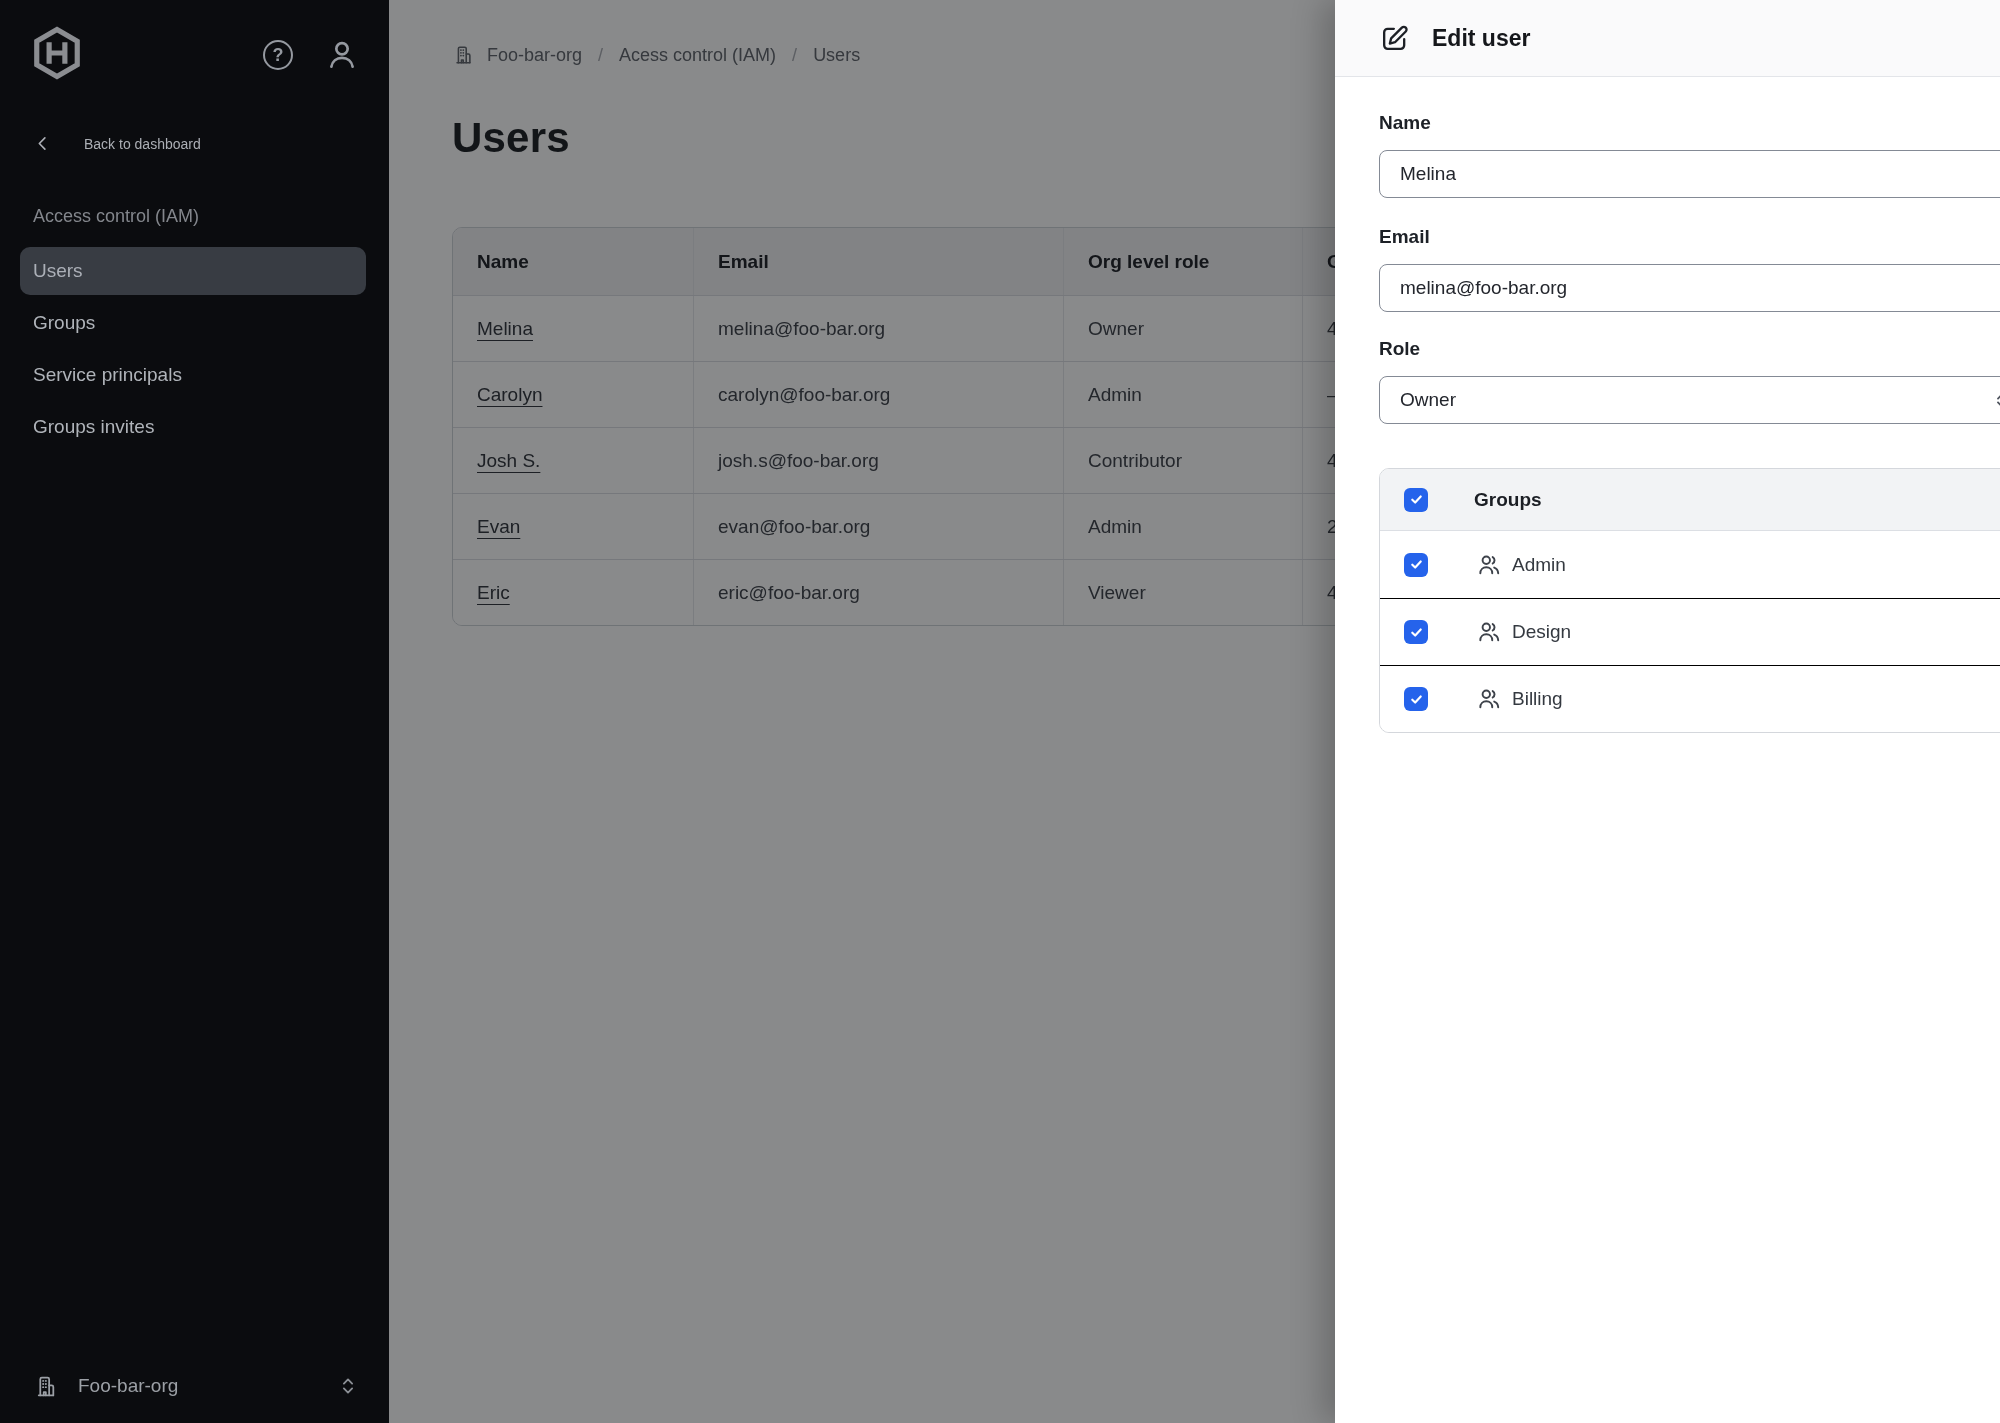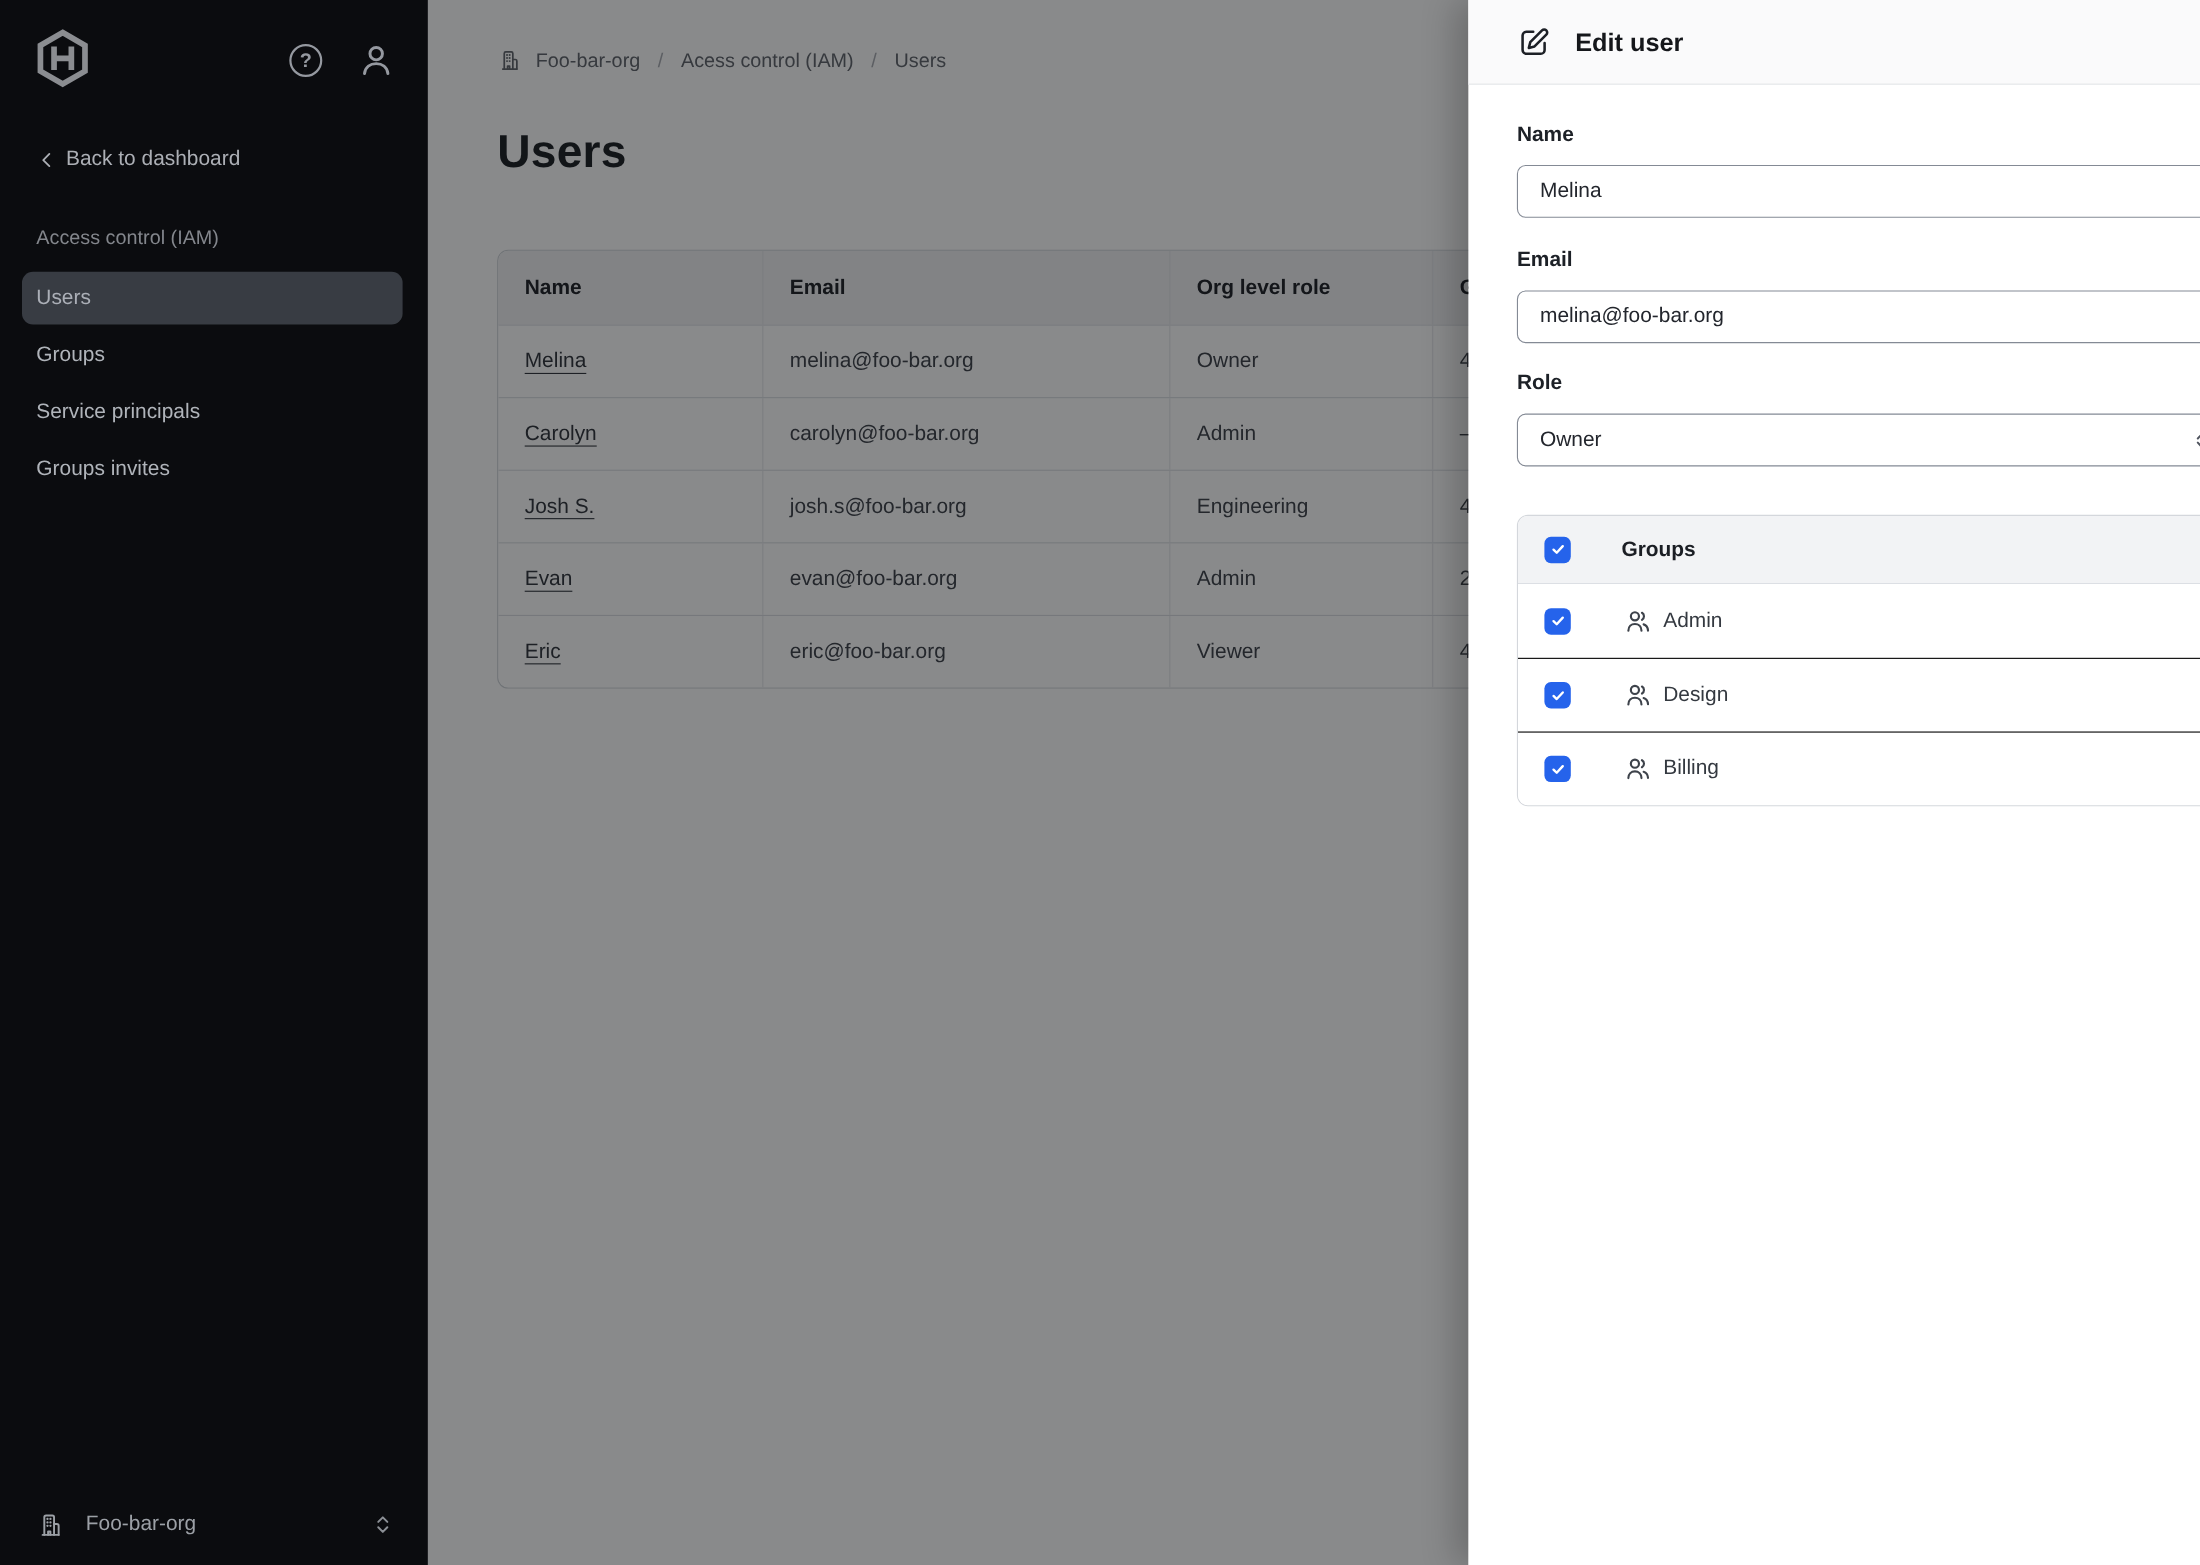--- a/index.html
+++ b/index.html
@@ -8,22 +8,22 @@
   .screen { position:relative; width:2000px; height:1423px; overflow:hidden; background:#fff; }
 
   
   .sidebar { position:absolute; left:0; top:0; width:389px; height:1423px; background:#0b0c0f; z-index:3; }
   .sidebar-top { position:absolute; top:26px; left:30px; right:30px; display:flex; align-items:flex-start; justify-content:space-between; }
   .logo { width:54px; height:54px; display:block; }
   .top-icons { display:flex; align-items:center; gap:32px; margin-top:12px; }
   .icon-btn { background:none; border:none; color:#9599a0; cursor:pointer; display:flex; align-items:center; justify-content:center; }
   .help-circle { width:30px; height:30px; border:2.4px solid #9599a0; border-radius:50%; display:flex; align-items:center; justify-content:center;
                  font-size:18px; font-weight:700; color:#9599a0; }
-  .back-link { position:absolute; top:134px; left:33px; display:flex; align-items:center; gap:8px; background:none; border:none; cursor:pointer;
-               color:#acafb5; font-size:19px; font-family:inherit;justify-content:flex-end; }
+  .back-link { position:absolute; top:134px; left:33px; display:flex; align-items:center; gap:32px; background:none; border:none; cursor:pointer;
+               color:#acafb5; font-size:14px; font-family:inherit;justify-content:flex-end; }
   .section-label { position:absolute; top:206px; left:33px; font-size:18px; color:#83868c; }
   .nav { position:absolute; top:247px; left:20px; right:23px; }
   .nav-item { display:block; height:48px; line-height:48px; padding-left:13px; margin-bottom:4px; border-radius:10px;
               font-size:19px; color:#b0b4ba; text-decoration:none; cursor:pointer; }
   .nav-item.active { background:#383c43; color:#abafb7; }
   .org-switcher { position:absolute; bottom:13px; left:0; right:0; height:48px; display:flex; align-items:center; gap:20px;
                   padding:0 30px 0 33px; background:none; border:none; cursor:pointer; color:#9ca0a6; font-family:inherit; }
   .org-switcher .org-label { font-size:19px; color:#9ca0a6; }
   .org-switcher .caret { margin-left:auto; color:#8b8f95; }
 
@@ -171,21 +171,21 @@
         </div>
       <div class="t-cell">carolyn@foo-bar.org</div>
       <div class="t-cell">Admin</div>
       <div class="t-cell">–</div>
     </div>
     <div class="t-row t-body-row">
       <div class="t-cell">
           <a class="name-link">Josh S.</a>
         </div>
       <div class="t-cell">josh.s@foo-bar.org</div>
-      <div class="t-cell">Engineering</div>
+      <div class="t-cell">Contributor</div>
       <div class="t-cell">4</div>
     </div>
     <div class="t-row t-body-row">
       <div class="t-cell">
           <a class="name-link">Evan</a>
         </div>
       <div class="t-cell">evan@foo-bar.org</div>
       <div class="t-cell">Admin</div>
       <div class="t-cell">2</div>
     </div>

